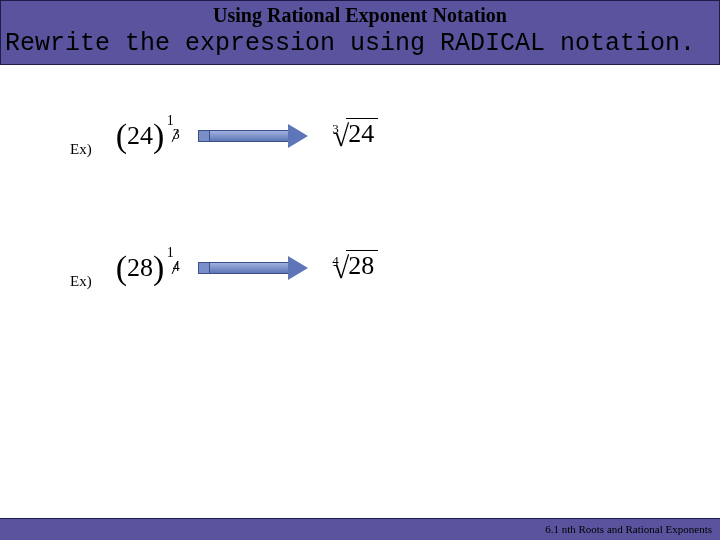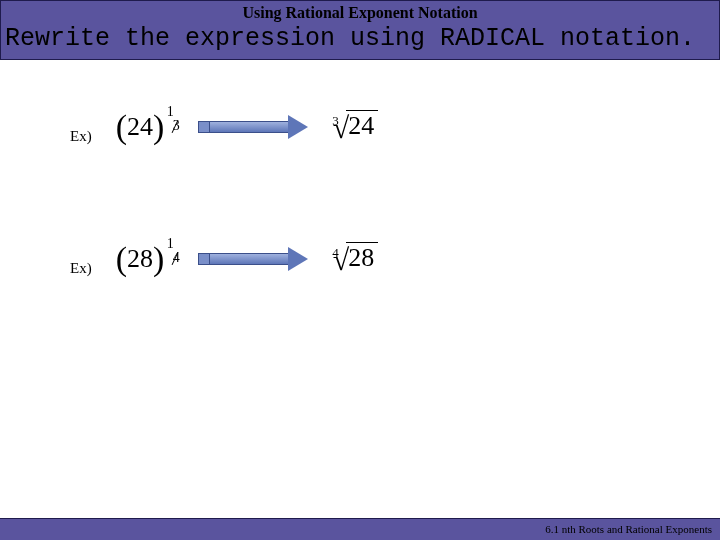--- a/index.html
+++ b/index.html
@@ -11,21 +11,21 @@
     position: relative;
     overflow: hidden;
   }
   .hband {
     background: #5a549e;
     border: 1px solid #1f1b4d;
   }
   .hband .trow {
     text-align: center;
     font-weight: bold;
-    font-size: 16px;
+    font-size: 20px;
     color: #000;
     padding: 3px 0 2px 0;
   }
   .hband .srow {
     font-size: 25px;
     color: #000;
     padding: 0 4px 6px 4px;
     font-family: Liberation Mono, monospace;
   }
 
@@ -41,21 +41,21 @@
     align-items: center;
     gap: 18px;
   }
   .ex1 { top: 48px; }
   .ex2 { top: 180px; }
   .ex-label {
     font-size: 15px;
     color: #000;
     margin-right: 6px;
     align-self: flex-start;
-    margin-top: 20px;
+    margin-top: 28px;
   }
   .expr {
     font-size: 28px;
     position: relative;
     display: inline-flex;
     align-items: center;
   }
   .paren { font-size: 34px; }
   .base { font-size: 26px; }
   .frac {

